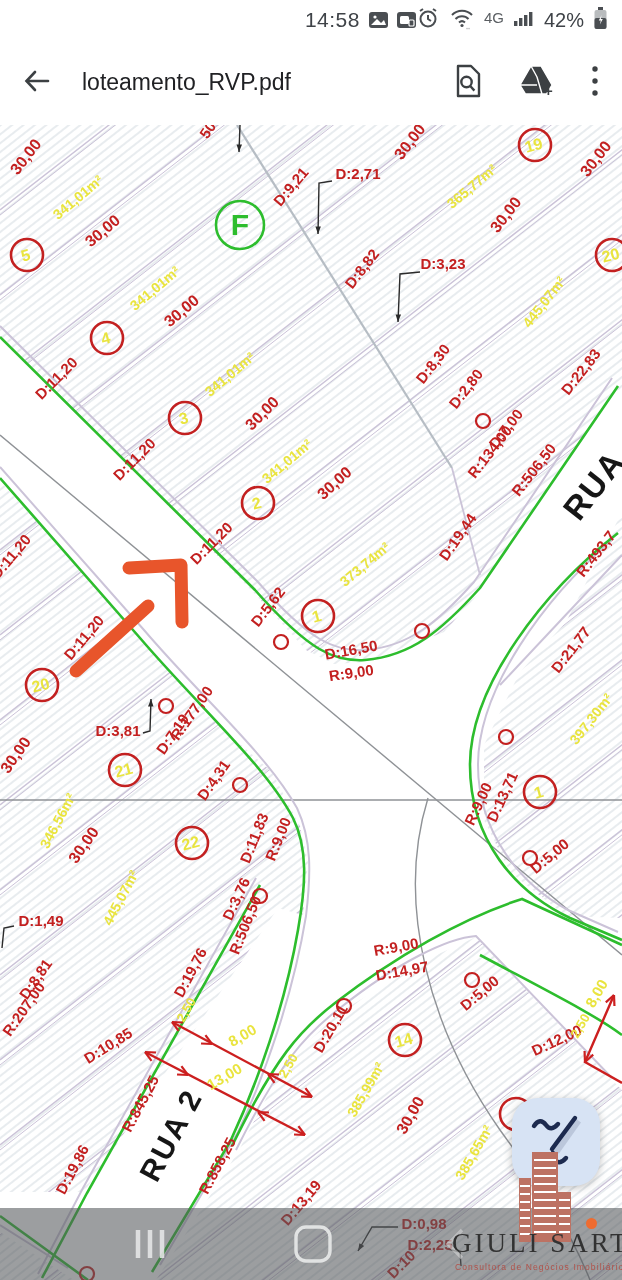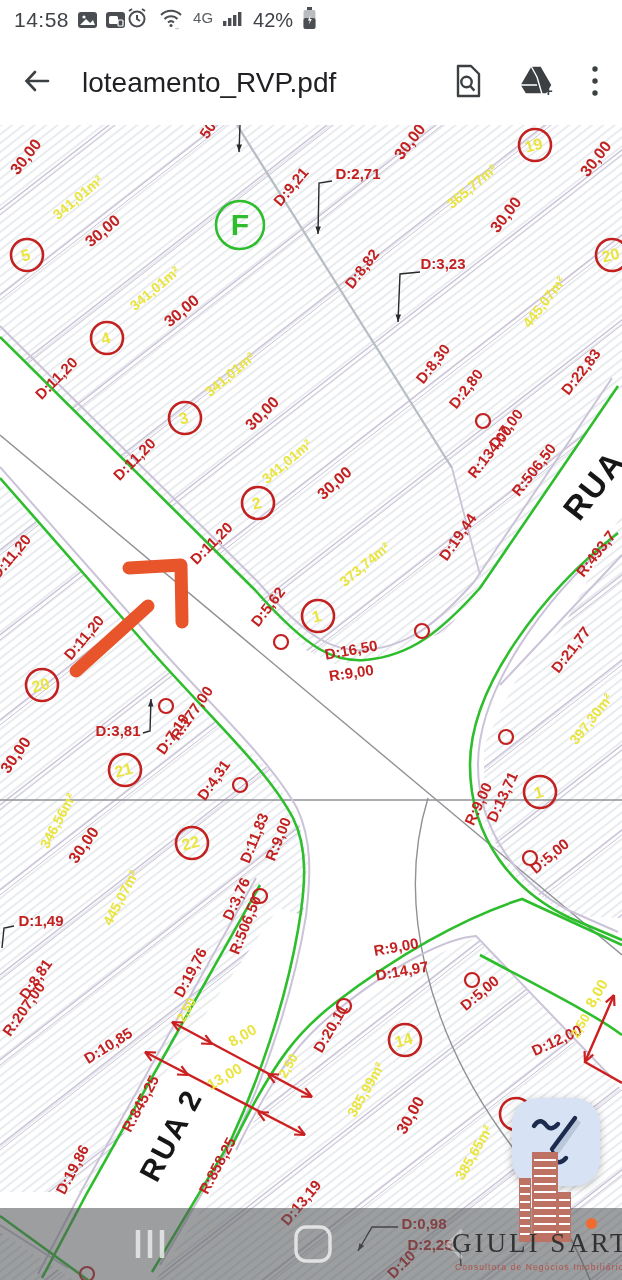--- a/index.html
+++ b/index.html
@@ -1,30 +1,30 @@
 <!DOCTYPE html>
 <html><head>
 <meta charset="utf-8">
 <style>
   html,body{margin:0;padding:0;}
   body{width:622px;height:1280px;position:relative;overflow:hidden;background:#fff;
        font-family:"Liberation Sans",sans-serif;}
   
   .status-bar{position:absolute;left:0;top:0;width:622px;height:40px;background:#fff;
-    display:flex;align-items:center;justify-content:flex-start;padding:0 14px;box-sizing:border-box;z-index:30;}
+    display:flex;align-items:center;justify-content:flex-end;padding:0 14px;box-sizing:border-box;z-index:30;}
   .sb-left,.sb-right{display:flex;align-items:center;gap:9px;}
   .sb-time{font-size:21px;color:#3f4348;letter-spacing:.5px;}
   .sb-chip{width:19px;height:16px;background:#4a4e52;border-radius:3px;position:relative;}
   .sb-chip svg{position:absolute;left:0;top:0;}
   .sb-net{font-size:15px;color:#5a5e62;margin-top:-6px;}
   .sb-batt-pct{font-size:20px;color:#3f4348;}
   
   .app-bar{position:absolute;left:0;top:40px;width:622px;height:85px;background:#fff;z-index:30;
     display:flex;align-items:center;padding:0 22px;box-sizing:border-box;}
-  .ab-title{font-size:28px;color:#202124;margin-left:30px;flex:1;white-space:nowrap;overflow:hidden;}
+  .ab-title{font-size:23px;color:#202124;margin-left:30px;flex:1;white-space:nowrap;overflow:hidden;}
   .ab-icons{display:flex;align-items:center;gap:34px;}
   
   .map-wrap{position:absolute;left:0;top:125px;width:622px;height:1155px;background:#fff;z-index:1;}
   
   .nav-bar{position:absolute;left:0;top:1208px;width:622px;height:72px;background:rgba(85,88,92,.58);
     z-index:10;display:block;}
   
   .fab{position:absolute;left:512px;top:1098px;width:88px;height:88px;border-radius:26px;
     background:#d7e3f4;box-shadow:0 2px 8px rgba(0,0,0,.25);z-index:12;}
   

